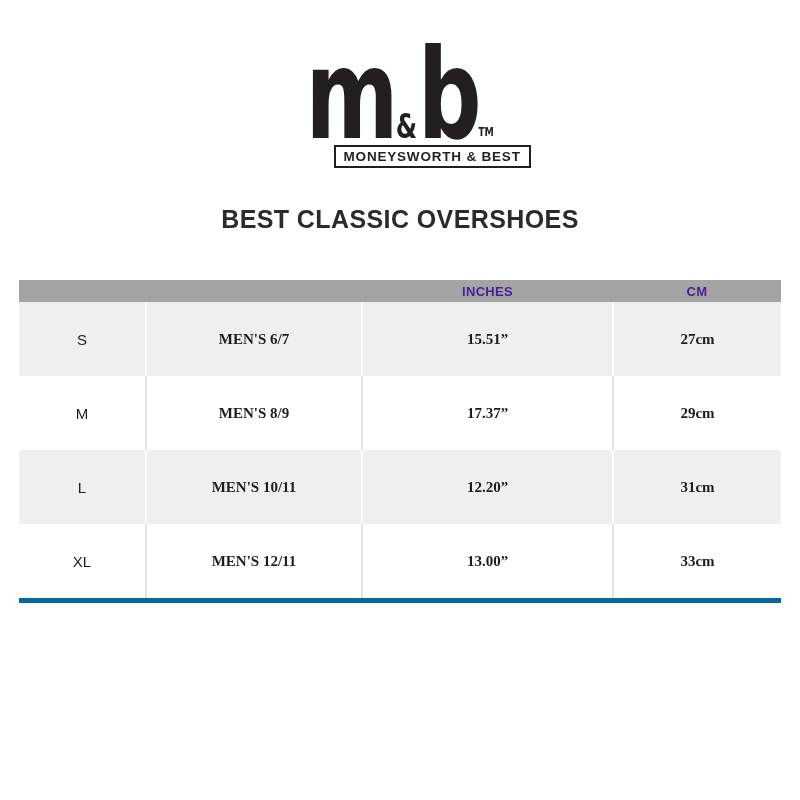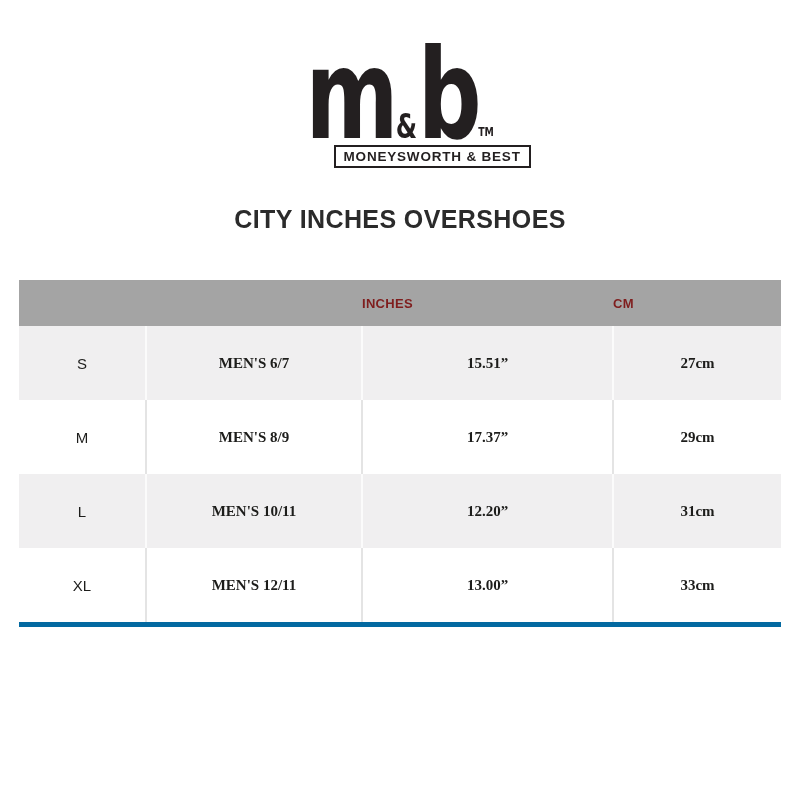--- a/index.html
+++ b/index.html
@@ -47,23 +47,23 @@
   
   table.size-chart{
     margin-top:46px;
     width:762px;border-collapse:collapse;table-layout:fixed;
   }
   table.size-chart col.c1{width:127px;}
   table.size-chart col.c2{width:216px;}
   table.size-chart col.c3{width:251px;}
   table.size-chart col.c4{width:168px;}
   table.size-chart th{
-    height:46px;background:#a4a4a4;color:#7f1d1d;
+    height:22px;background:#a4a4a4;color:#4c1d95;
     font-size:13px;font-weight:bold;letter-spacing:0.3px;
-    text-align:left;padding:0;
+    text-align:center;padding:0;
   }
   table.size-chart td{
     height:74px;text-align:center;vertical-align:middle;
     font-size:15px;color:#1d1d1b;padding:0;
   }
   table.size-chart td.bold{font-weight:bold;}
   table.size-chart tbody tr:nth-child(odd){background:#f0eff0;}
   table.size-chart tbody tr:nth-child(even){background:#ffffff;}
   table.size-chart tbody td + td{border-left:2px solid #e4e4e4;font-family:Liberation Serif, serif;}
   table.size-chart tbody tr:nth-child(odd) td + td{border-left-color:#fbfbfb;}
@@ -74,21 +74,21 @@
 
 <div class="canvas">
 
   <div class="logo">
     <div class="logo-word">
       <span>m</span><span class="amp">&amp;</span><span>b</span><span class="tm">TM</span>
     </div>
     <div class="logo-plate">MONEYSWORTH &amp; BEST</div>
   </div>
 
-  <div class="page-title">CITY INCHES OVERSHOES</div>
+  <div class="page-title">BEST CLASSIC OVERSHOES</div>
 
   <table class="size-chart">
     <colgroup>
       <col class="c1">
         <col class="c2">
         <col class="c3">
         <col class="c4">
     </colgroup>
     <thead>
       <tr>

